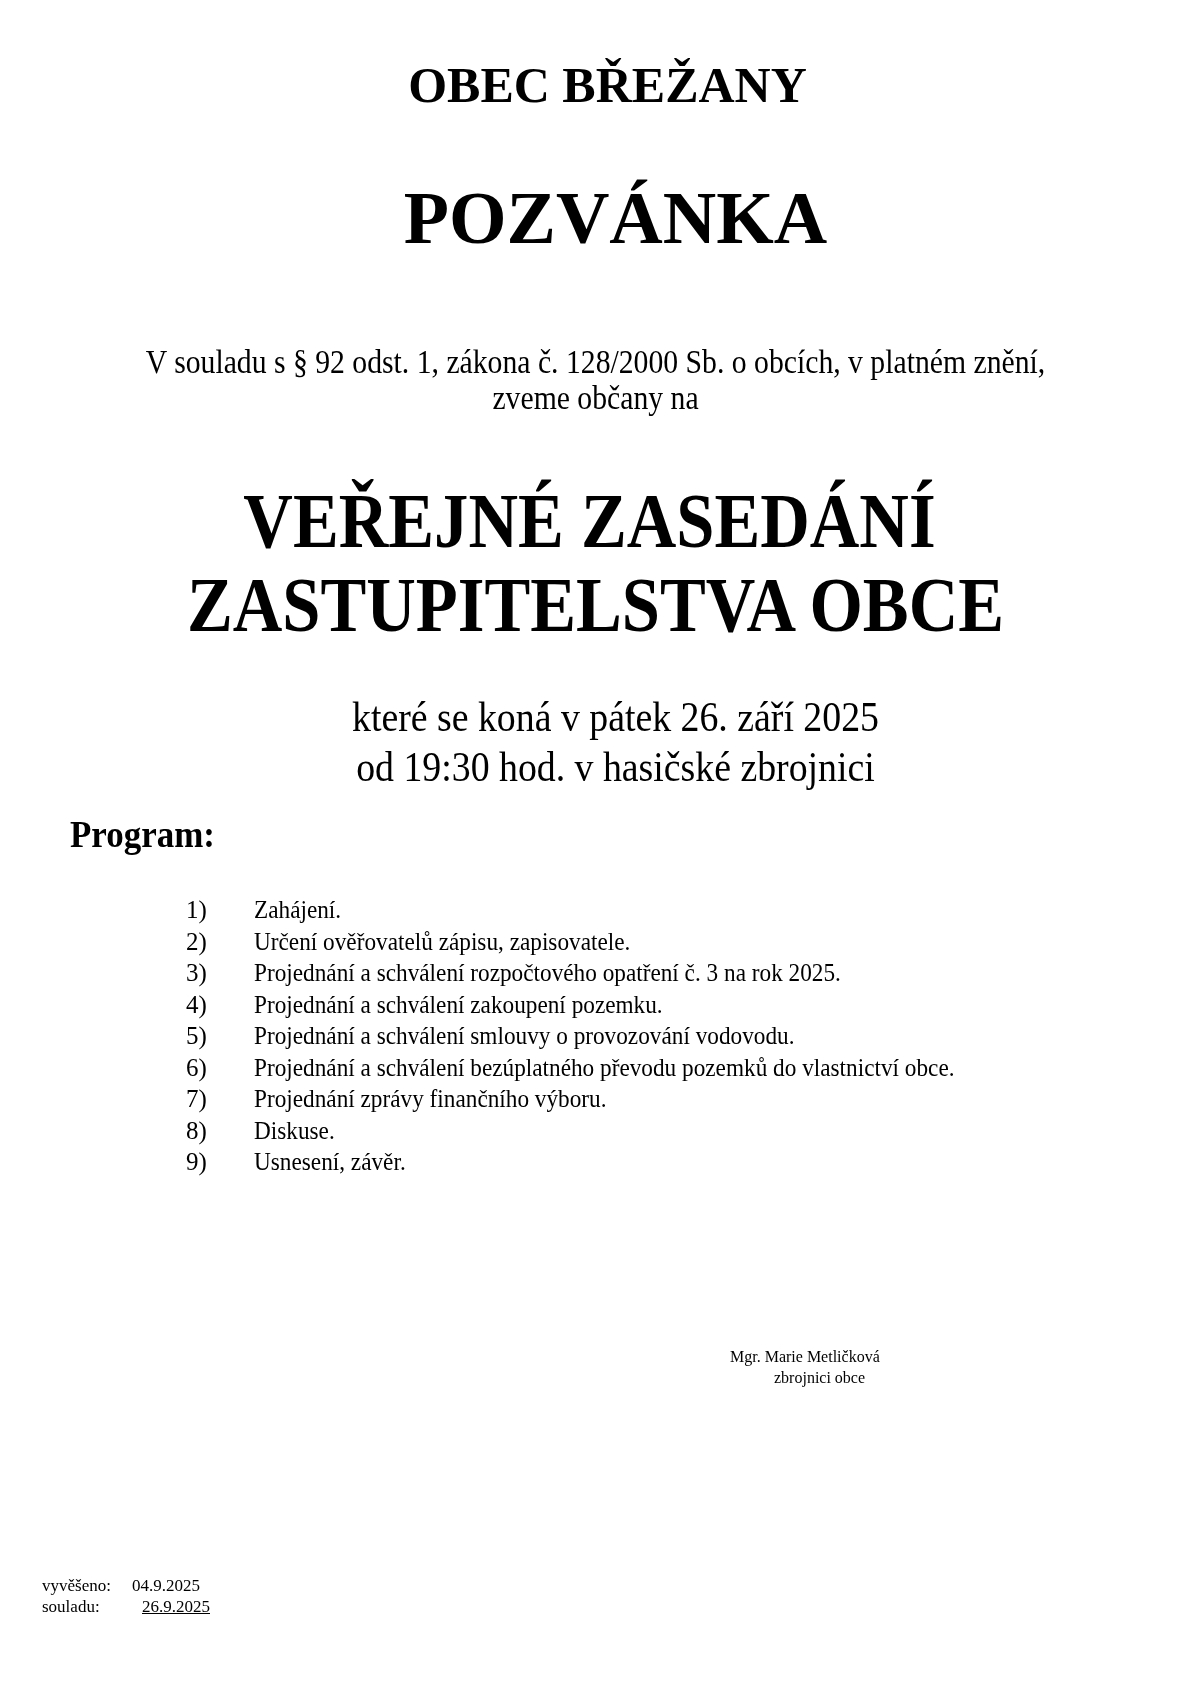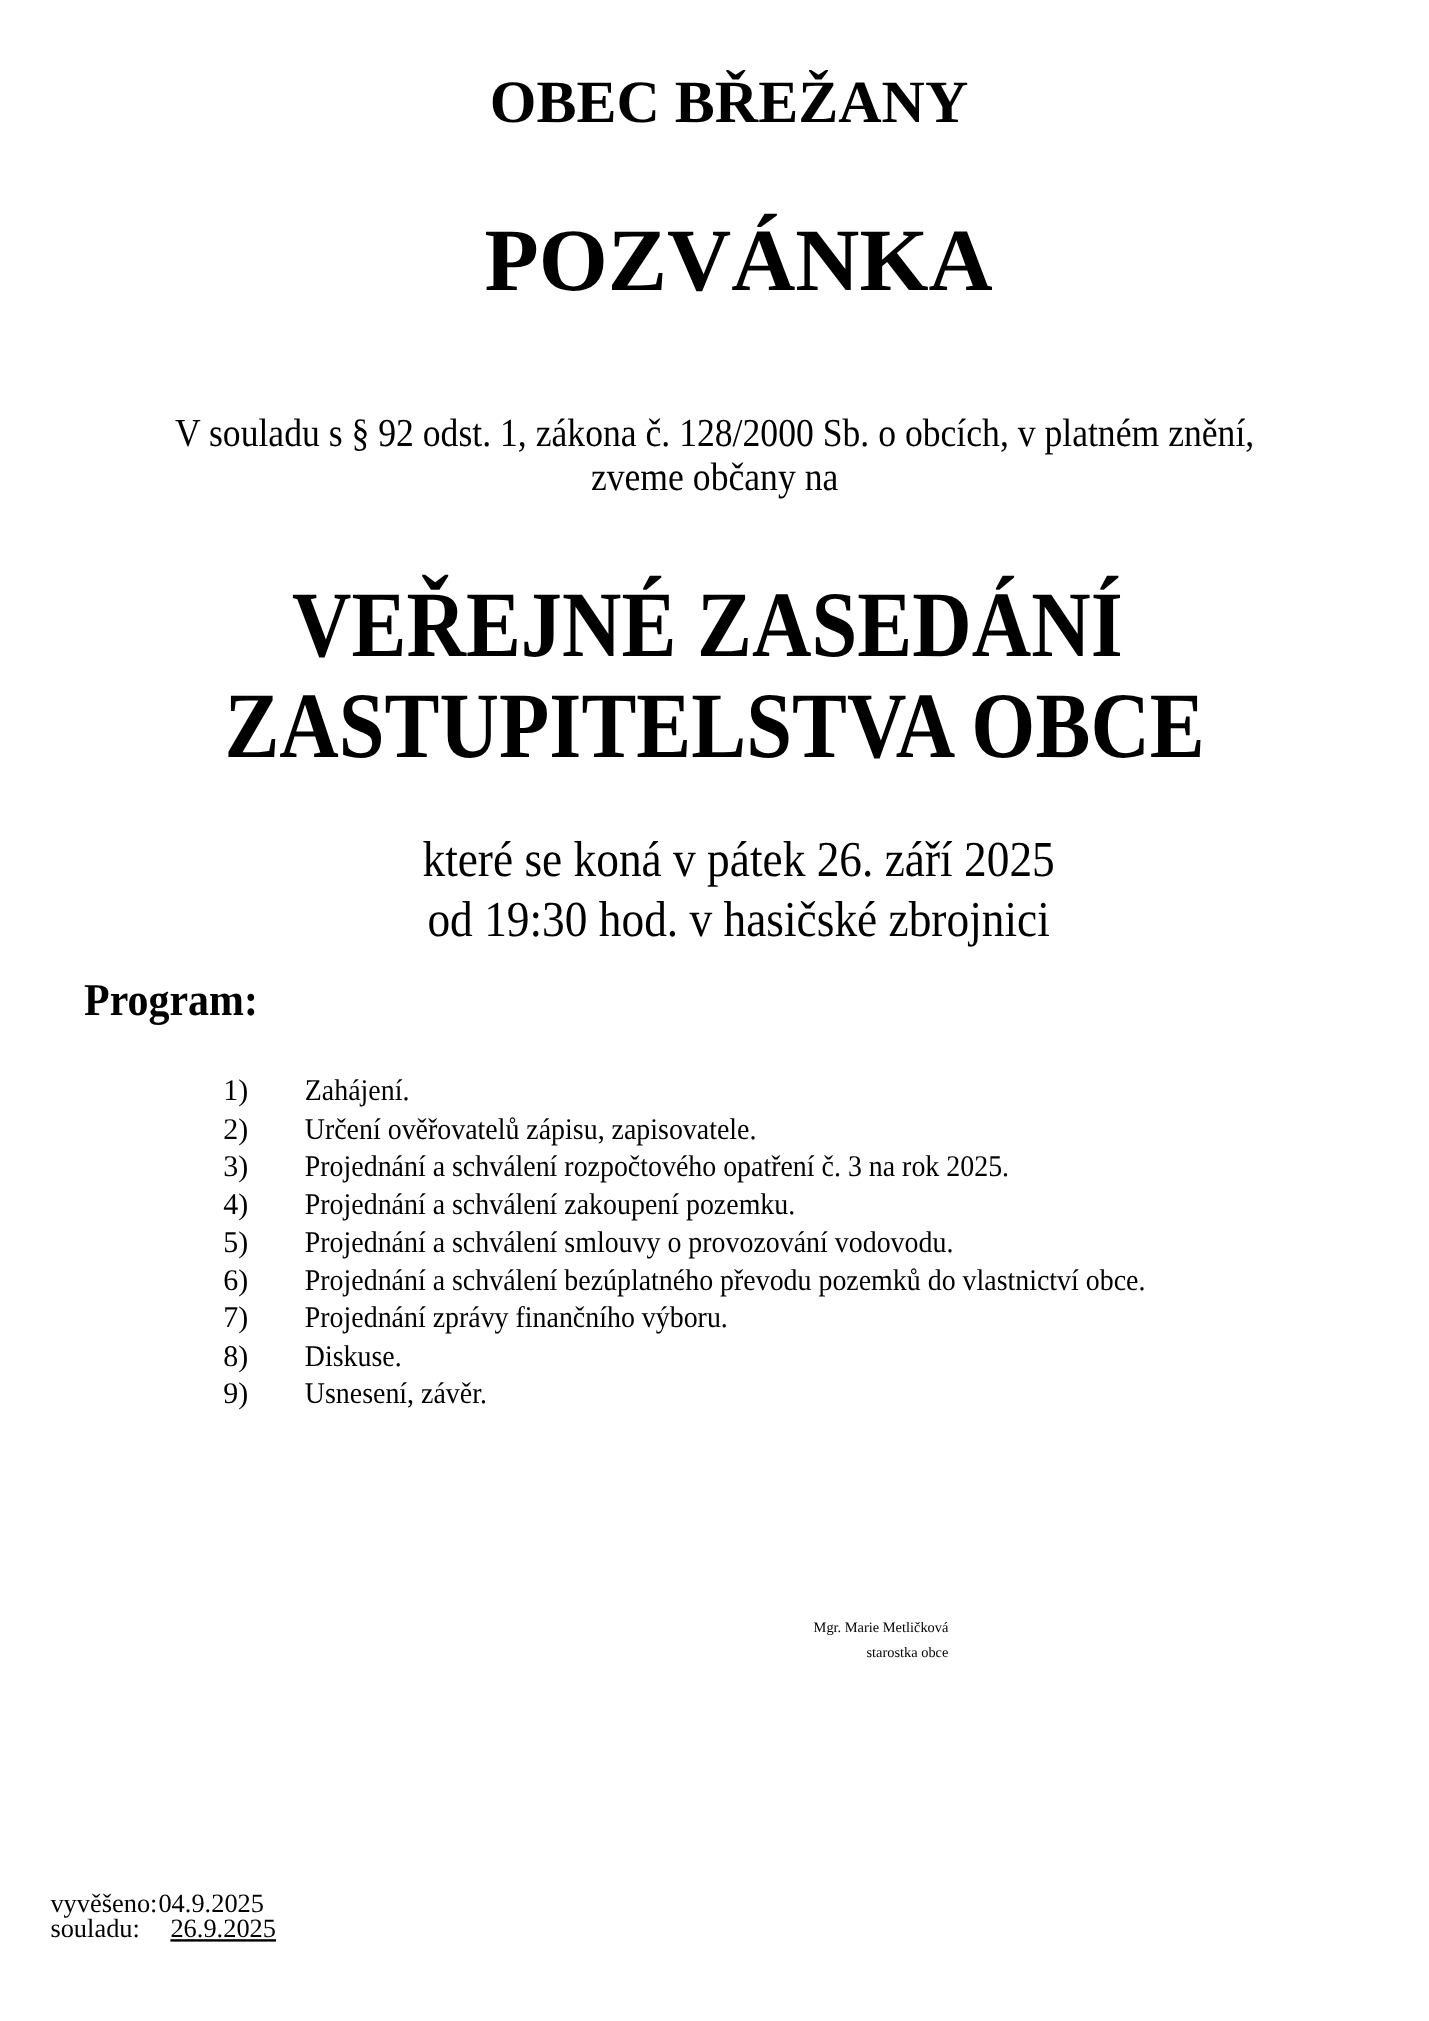--- a/index.html
+++ b/index.html
@@ -88,34 +88,34 @@
       width: 68px;
       flex: 0 0 68px;
     }
     .agenda-text {
       display: inline-block;
       transform: scaleX(0.93);
       transform-origin: left;
     }
     .signature {
       position: absolute;
-      left: 678px;
+      left: 730px;
       top: 1346px;
-      font-size: 12px;
+      font-size: 16px;
       line-height: 21px;
       white-space: nowrap;
     }
     .signature .title {
       padding-left: 44px;
     }
     .posting {
       position: absolute;
       left: 42px;
       top: 1575px;
-      font-size: 22px;
+      font-size: 17px;
       line-height: 21px;
       white-space: nowrap;
     }
     .posting-row { display: flex; }
     .posting-label { width: 90px; }
     .posting-value-2 { padding-left: 10px; text-decoration: underline; }
   </style>
 </head>
 <body>
 
@@ -170,21 +170,21 @@
       <span class="agenda-text">Diskuse.</span>
     </li>
     <li class="agenda-item">
       <span class="agenda-num">9)</span>
       <span class="agenda-text">Usnesení, závěr.</span>
     </li>
   </ol>
 
   <div class="signature">
     <div>Mgr. Marie Metličková</div>
-    <div class="title">starostka obce</div>
+    <div class="title">zbrojnici obce</div>
   </div>
 
   <div class="posting">
     <div class="posting-row">
       <span class="posting-label">vyvěšeno:</span>
       <span>04.9.2025</span>
     </div>
     <div class="posting-row">
       <span class="posting-label">souladu:</span>
       <span class="posting-value-2">26.9.2025</span>

